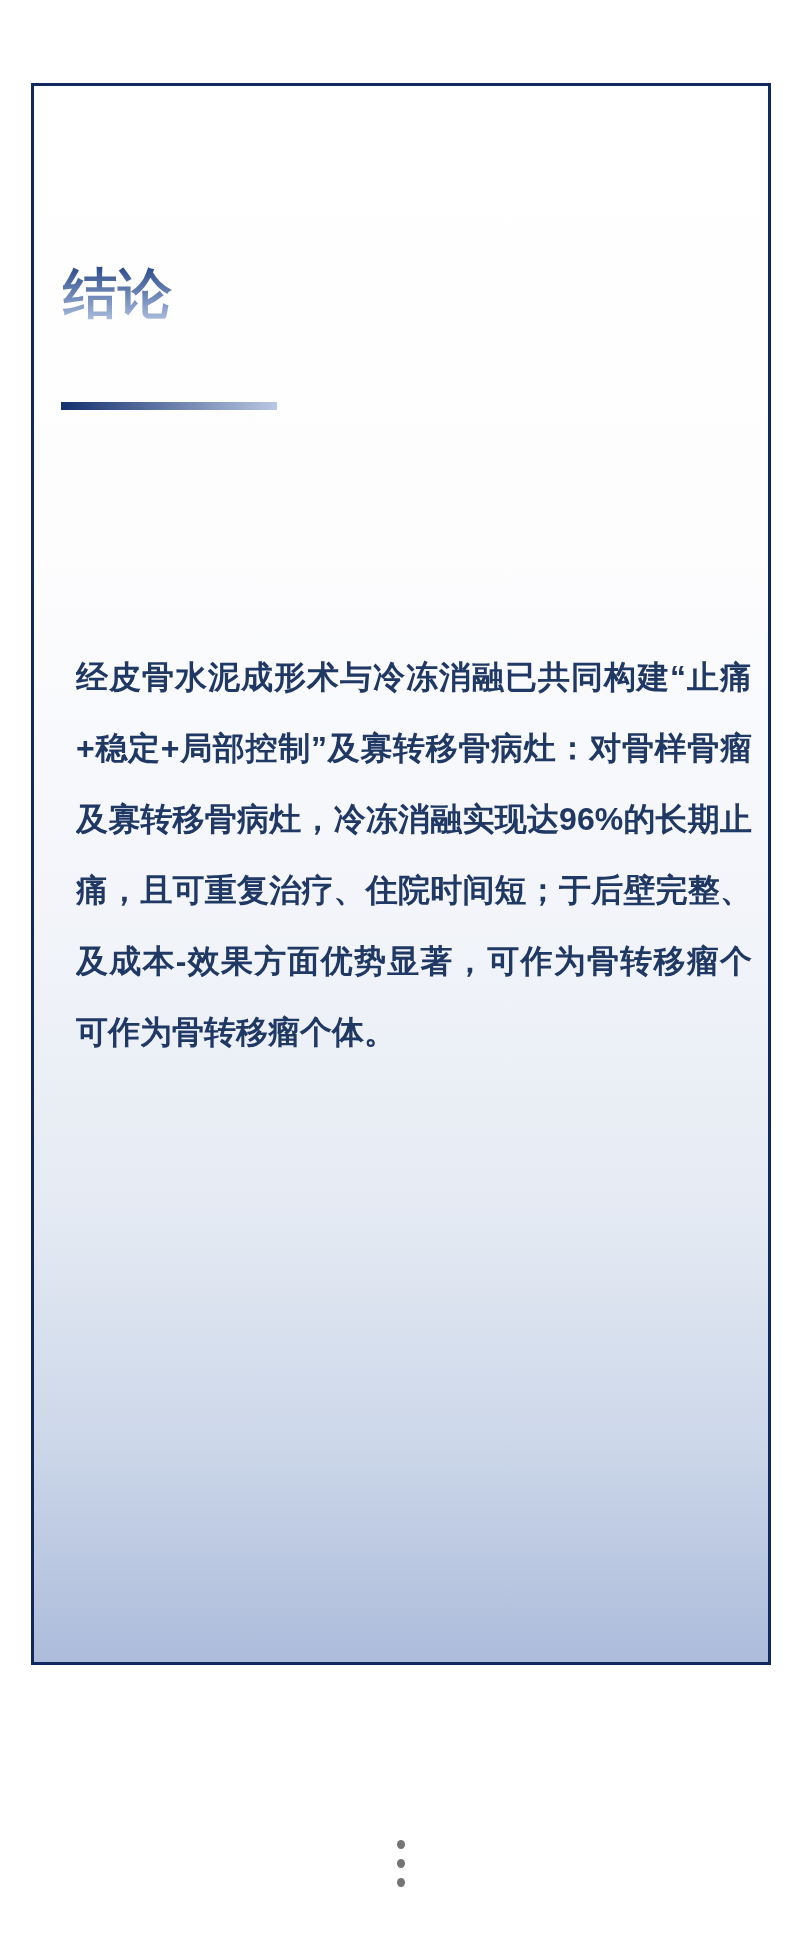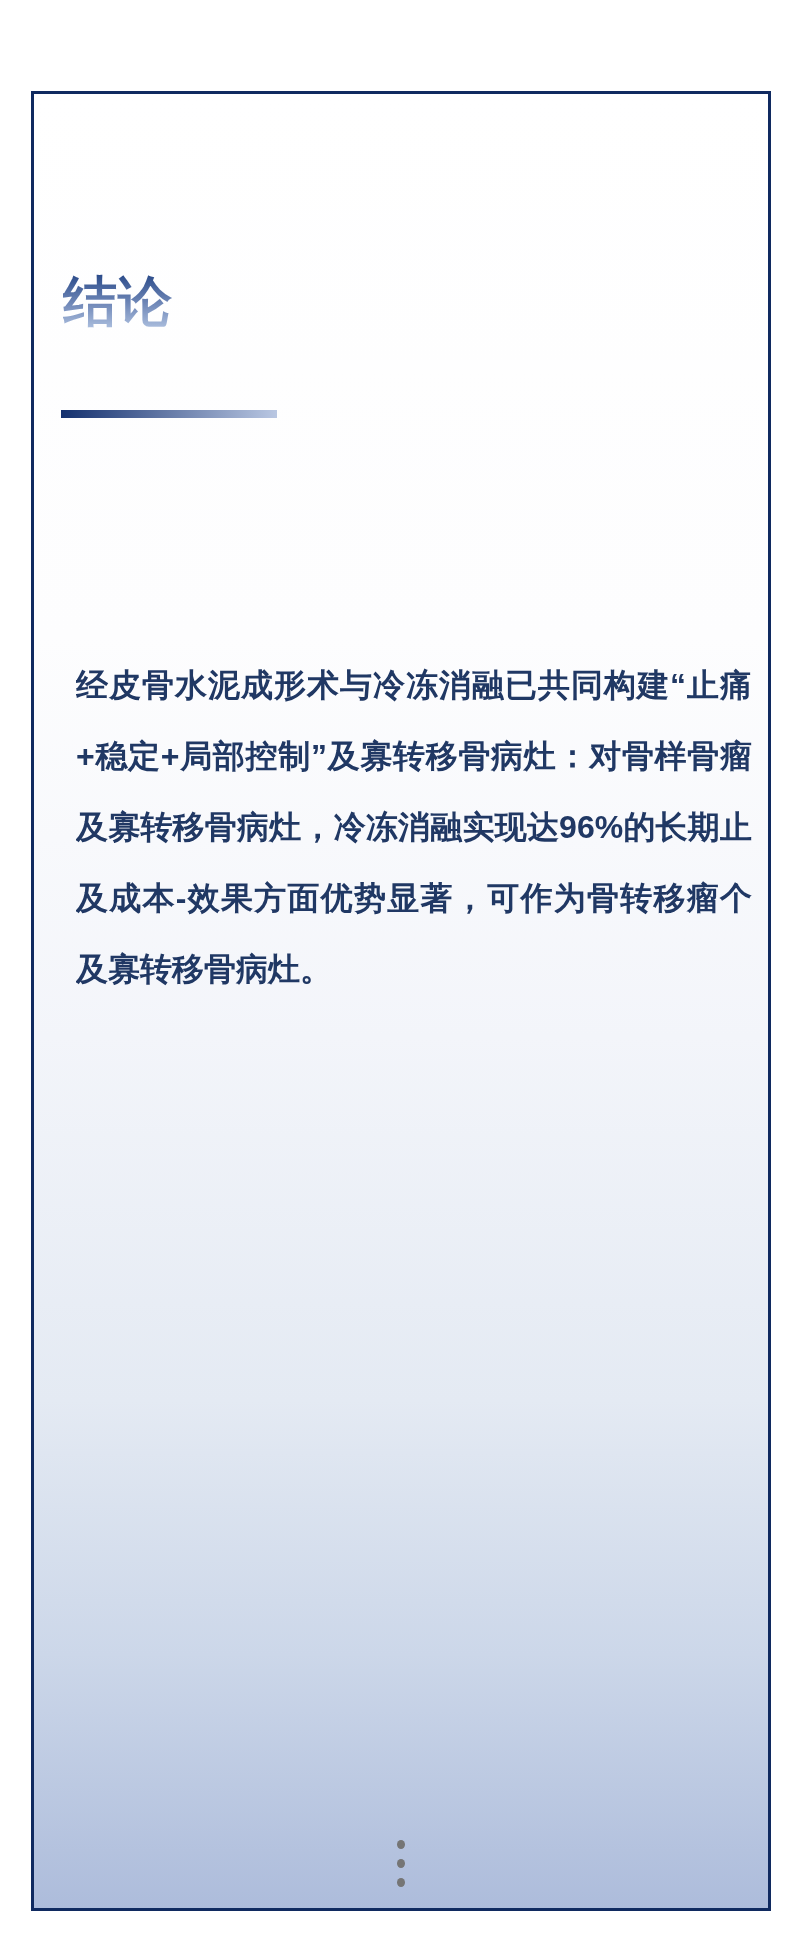--- a/index.html
+++ b/index.html
@@ -15,21 +15,21 @@
   }
   *{box-sizing:border-box;}
   html,body{margin:0;padding:0;}
   body{
     width:800px;height:1949px;position:relative;
     background:#ffffff;
     font-family:"Liberation Sans", sans-serif;
   }
   .page{position:absolute;inset:0;}
   .card{
-    position:absolute;left:31px;top:91px;width:740px;height:1820px;
+    position:absolute;left:31px;top:83px;width:740px;height:1582px;
     border:3px solid var(--card-border);
     background:linear-gradient(180deg,
       var(--card-gradient-top) 0%,
       #fdfdfe 30%,
       #f3f5fa 52%,
       #e4eaf3 72%,
       #ccd7e9 86%,
       var(--card-gradient-bottom) 100%);
   }
   .title{
@@ -80,22 +80,23 @@
   <section class="card">
 
     <h1 class="title">结论</h1>
 
     <div class="divider"></div>
 
     <div class="paragraph">
       <div class="line">经皮骨水泥成形术与冷冻消融已共同构建“止痛</div>
       <div class="line">+稳定+局部控制”及寡转移骨病灶：对骨样骨瘤</div>
       <div class="line">及寡转移骨病灶，冷冻消融实现达96%的长期止</div>
+      <div class="line">痛，且可重复治疗、住院时间短；于后壁完整、</div>
       <div class="line">及成本-效果方面优势显著，可作为骨转移瘤个体</div>
-      <div class="line last">及寡转移骨病灶。</div>
+      <div class="line last">可作为骨转移瘤个体。</div>
     </div>
 
   </section>
 
   <div class="dots">
     <span class="dot"></span>
     <span class="dot"></span>
     <span class="dot"></span>
   </div>
 

